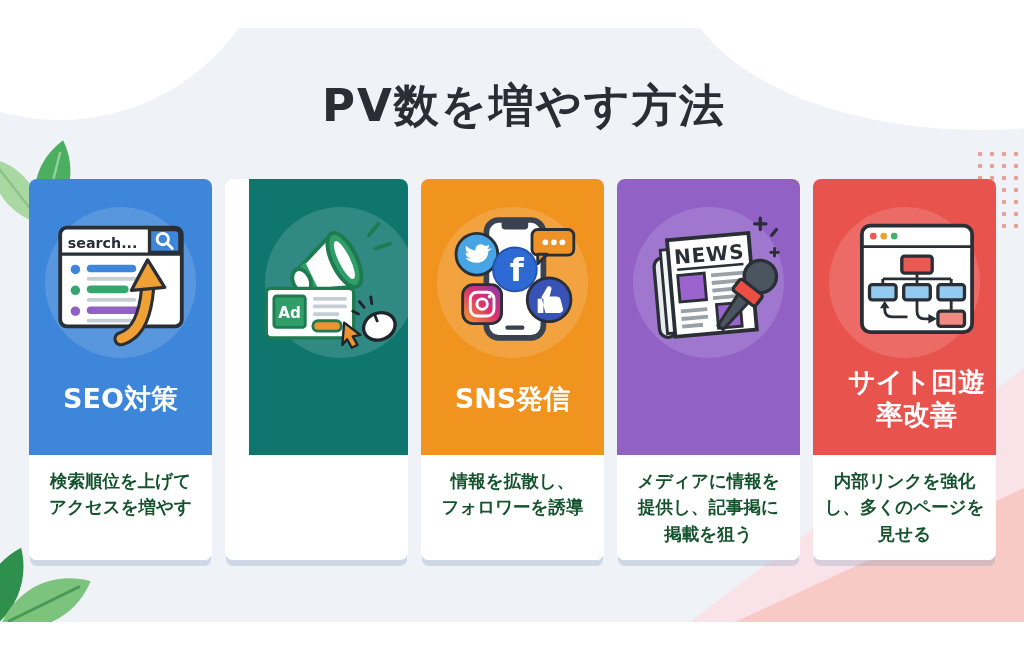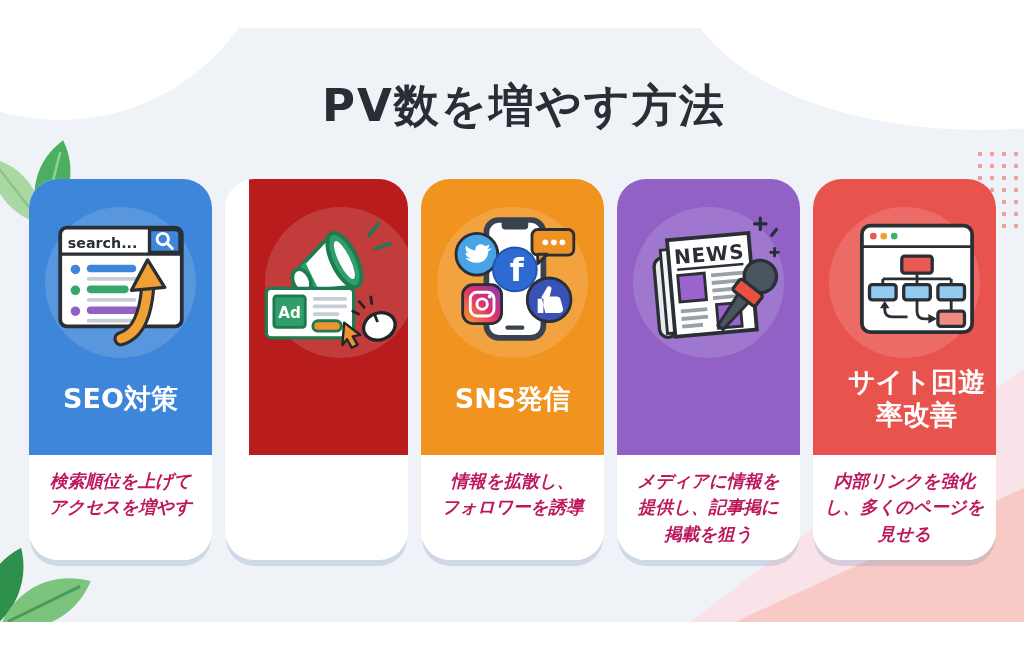--- a/index.html
+++ b/index.html
@@ -19,33 +19,33 @@
   .leaves { position:absolute; }
   .leaves-top    { left:-10px; top:87px;  }
   .leaves-bottom { left:-16px; top:498px; }
 
   
   .page-title { position:absolute; left:12px; top:76px; width:1024px; text-align:center;
                 font-size:45px; font-weight:700; color:#2a2d33; letter-spacing:2px; white-space:pre-line; }
 
   
   .cards { position:absolute; left:29px; top:179px; display:flex; gap:13px; }
-  .card { width:183px; height:381px; border-radius:29px; overflow:hidden; background:#ffffff;
+  .card { width:183px; height:381px; border-radius:8px; overflow:hidden; background:#ffffff;
           box-shadow:0 7px 0 -1px rgba(110,140,180,0.25); display:flex; flex-direction:column; }
   .card-top { height:276px; display:flex; flex-direction:column; position:relative; }
   .tint-circle { position:absolute; left:16px; top:28px; width:151px; height:151px; border-radius:50%;
                  background:rgba(255,255,255,0.14); }
   .illus { position:relative; height:174px; display:flex; justify-content:center; align-items:flex-end; }
   .illus svg { width:152px; height:152px; }
   .card-title { flex:1; display:flex; align-items:center; justify-content:center; text-align:center;
                 color:#ffffff; font-size:27px; font-weight:700; line-height:1.22; white-space:pre-line;
                 padding-bottom:10px; }
   .card-bottom { flex:1; background:#ffffff; display:flex; justify-content:center; padding-top:13px; }
-  .card-desc { text-align:center; font-size:17.5px; font-weight:700; color:#be185d; line-height:1.5;
-               white-space:pre-line;font-style:italic; }
+  .card-desc { text-align:center; font-size:17.5px; font-weight:700; color:#14532d; line-height:1.5;
+               white-space:pre-line; }
   svg text { font-family:"DejaVu Sans","Liberation Sans",sans-serif; }
 </style>
 </head>
 <body>
 
 <div class="stage">
 
   <div class="panel">
     <div class="white-curve-left"></div>
     <div class="white-curve-right"></div>
@@ -106,21 +106,21 @@
         </div>
         <div class="card-title">SEO対策</div>
       </div>
       <div class="card-bottom">
         <div class="card-desc">検索順位を上げて
 アクセスを増やす</div>
       </div>
     </div>
 
     <div class="card">
-      <div class="card-top" style="background-color: #b91c1c; margin-left: 24px;">
+      <div class="card-top" style="background-color: #0f766e; margin-left: 24px;">
         <div class="tint-circle"></div>
         <div class="illus">
           <svg viewBox="0 0 160 160">
             <g transform="rotate(-26 80 70)">
               <rect x="56" y="84" width="15" height="32" rx="6" fill="#ffffff" stroke="#1e7a4f" stroke-width="4"></rect>
               <path d="M48,58 L96,40 L96,100 L48,82 Z" fill="#ffffff" stroke="#1e7a4f" stroke-width="4" stroke-linejoin="round"></path>
               <path d="M48,58 L60,53.5 L60,86.5 L48,82 Z" fill="#2f9e68"></path>
               <ellipse cx="48" cy="70" rx="9" ry="13" fill="#ffffff" stroke="#1e7a4f" stroke-width="4"></ellipse>
               <ellipse cx="98" cy="70" rx="13" ry="31" fill="#2f9e68" stroke="#1e7a4f" stroke-width="4"></ellipse>
               <ellipse cx="98" cy="70" rx="6" ry="22" fill="#ffffff"></ellipse>

